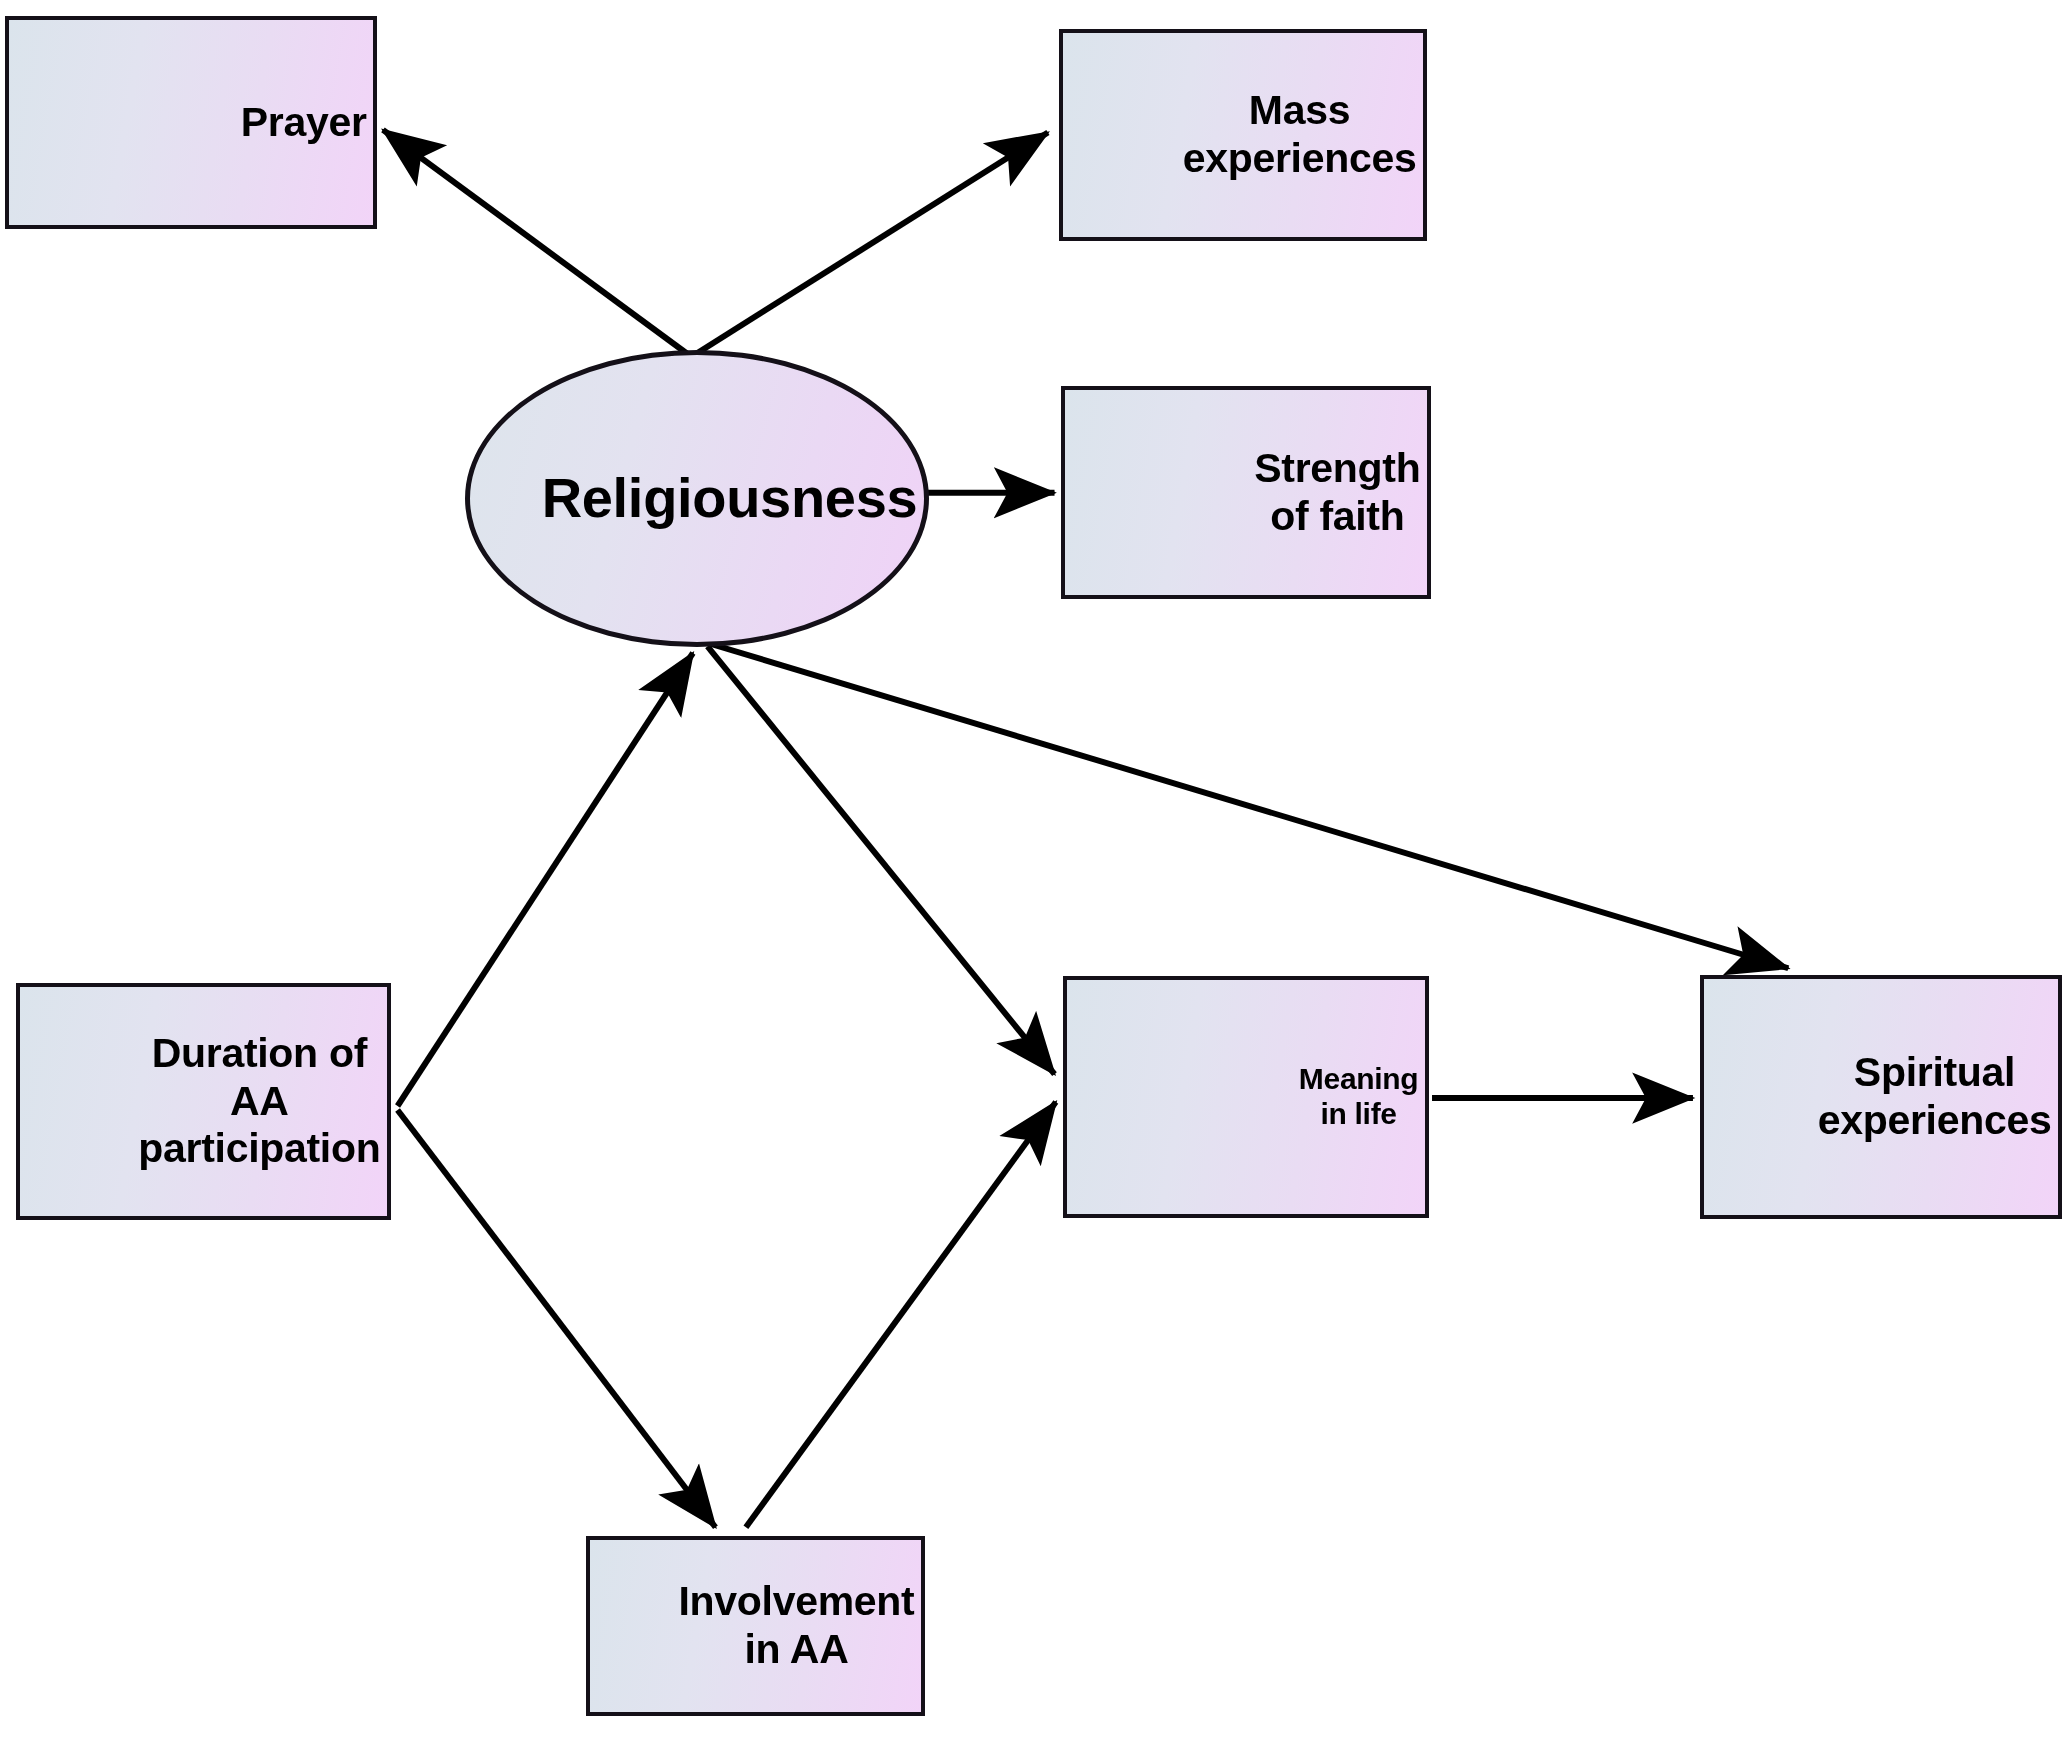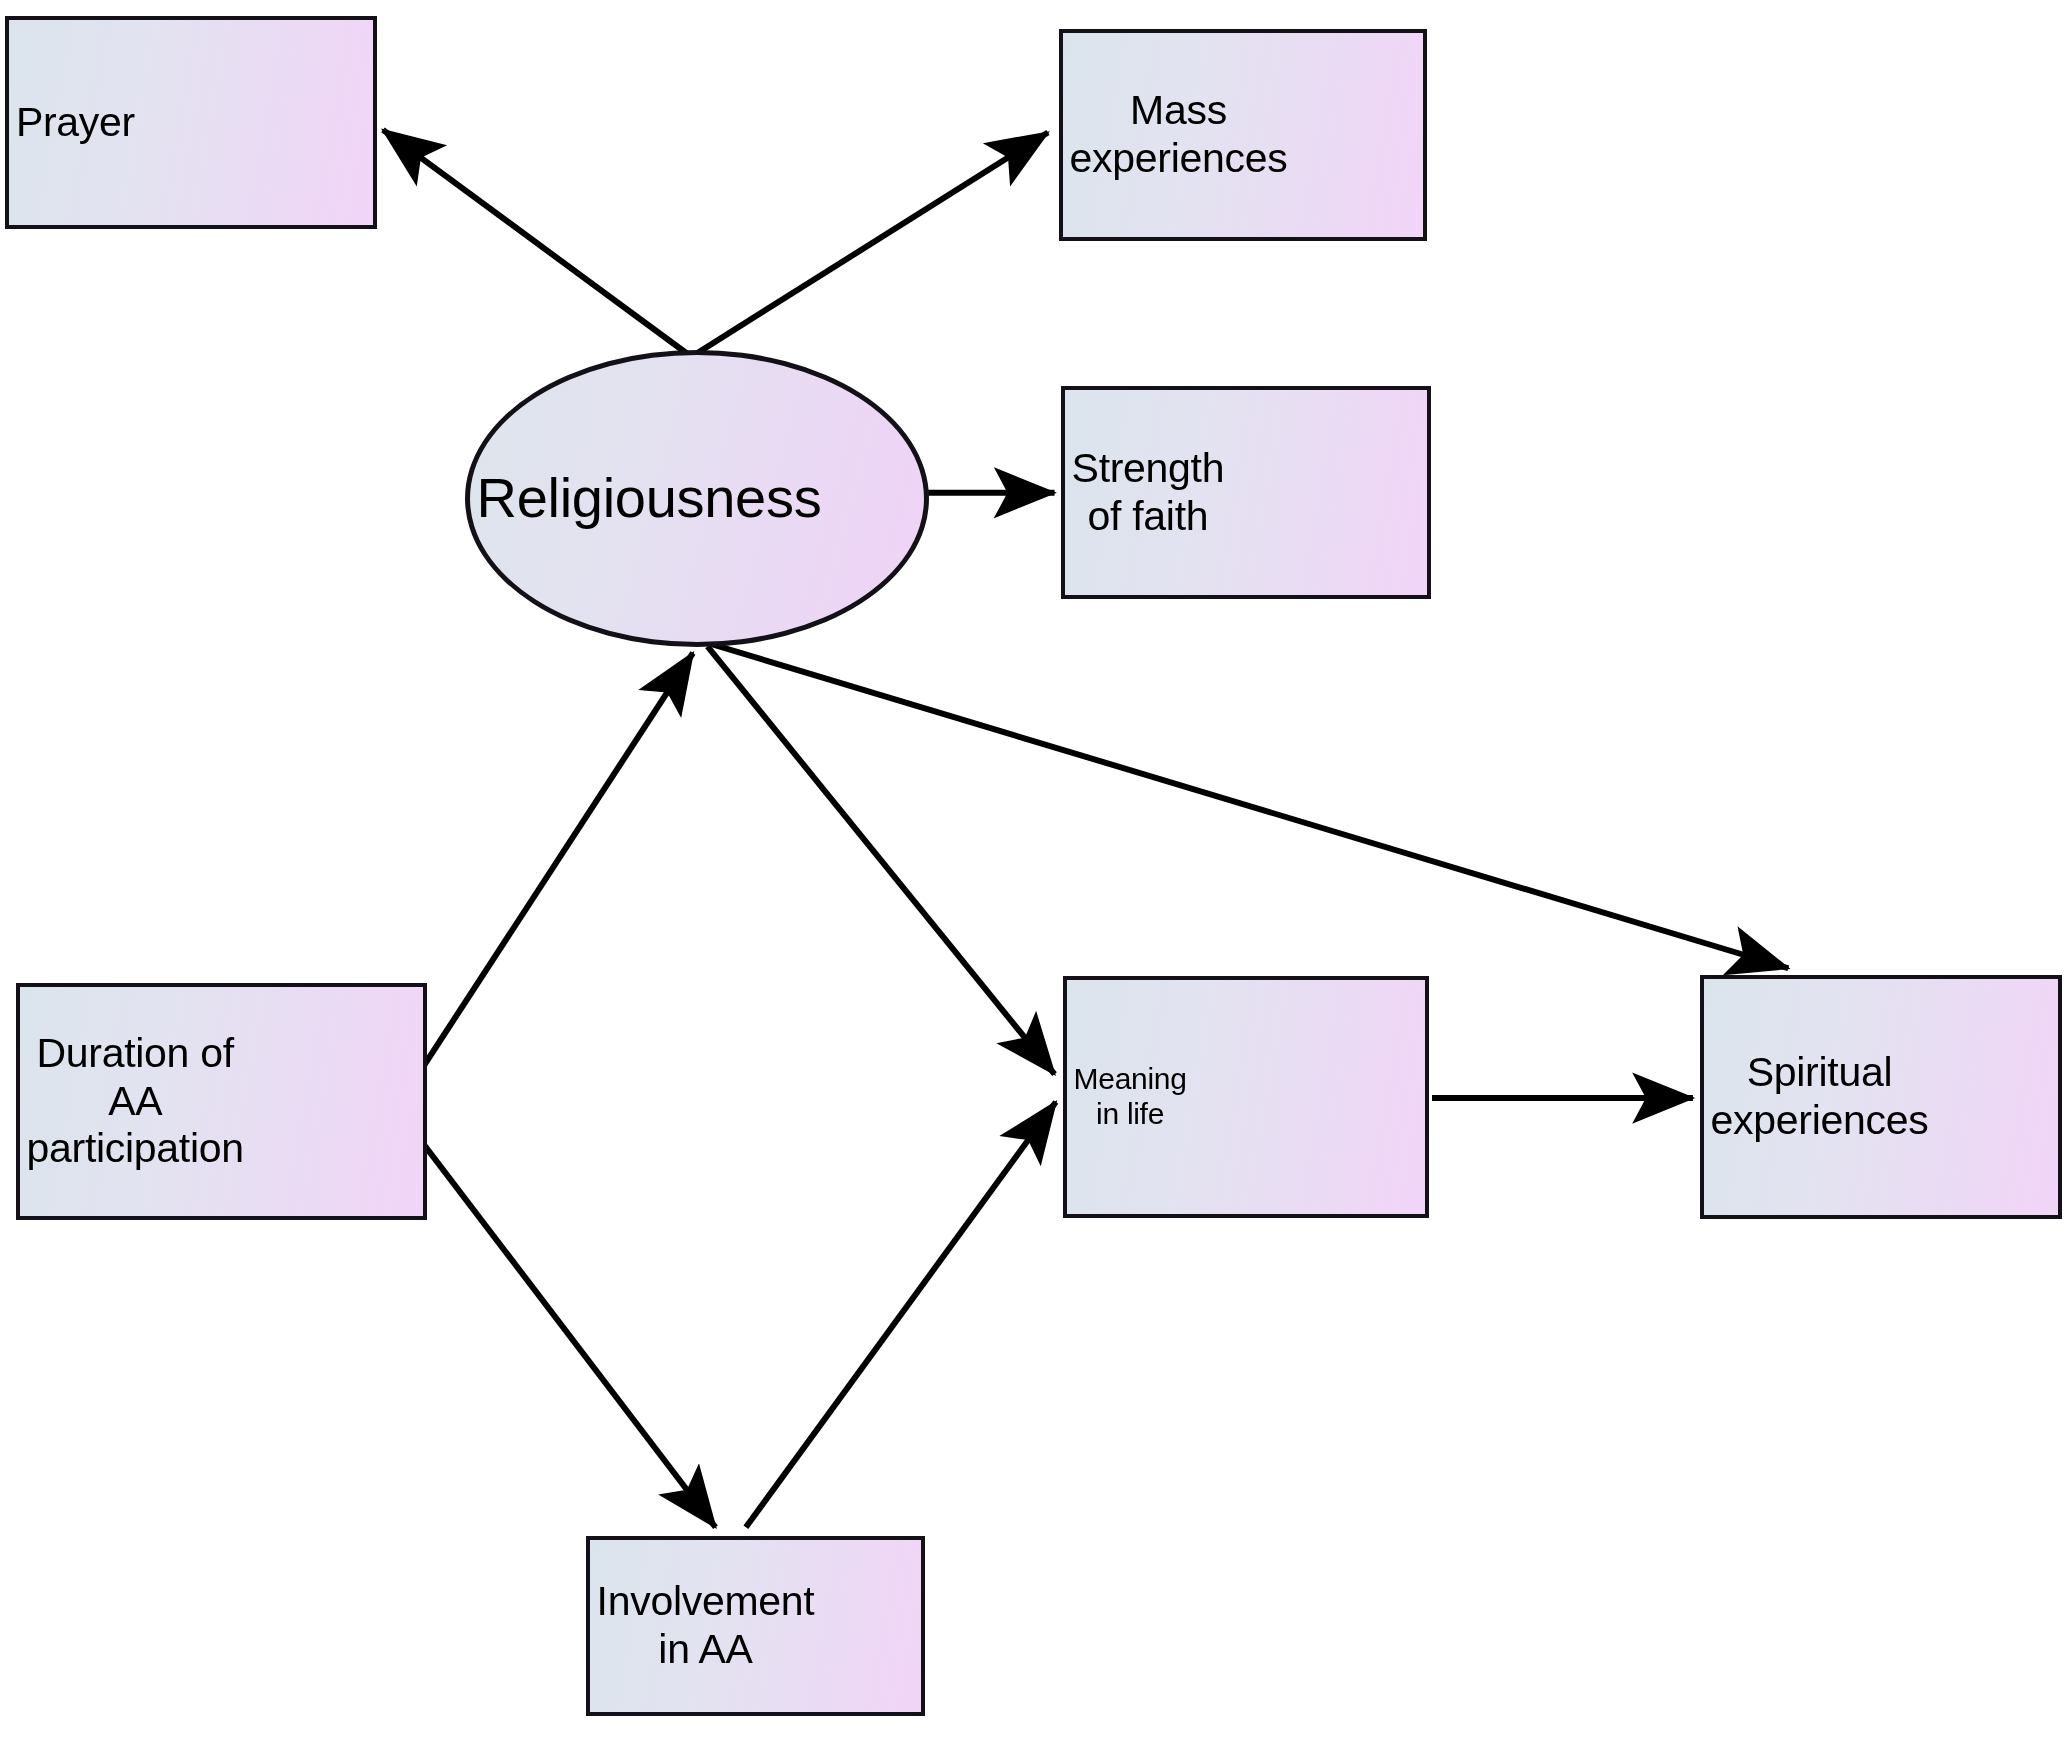--- a/index.html
+++ b/index.html
@@ -20,26 +20,26 @@
     left: 0;
     top: 0;
     width: 2066px;
     height: 1759px;
   }
   .node {
     position: absolute;
     box-sizing: border-box;
     display: flex;
     align-items: center;
-    justify-content: flex-start;
+    justify-content: flex-end;
     text-align: center;
     background: linear-gradient(100deg, #dbe4ec 0%, #e2e3f0 34%, #e9dcf3 66%, #f2d4f8 100%);
     border: 4.6px solid #141018;
     color: #000000;
-    font-weight: normal;
+    font-weight: bold;
     line-height: 1.16;
     letter-spacing: -0.3px;
     z-index: 3;
   }
   .node-label {
     display: block;
     padding: 0 6.6px;
     white-space: pre-line;
   }
   .node.ellipse {
@@ -80,21 +80,21 @@
         <span class="node-label">Mass
 experiences</span>
       </div>
       <div class="node ellipse" style="left: 465px; top: 350px; width: 464px; height: 297px; font-size: 56px;">
         <span class="node-label">Religiousness</span>
       </div>
       <div class="node" style="left: 1061px; top: 386px; width: 370px; height: 213px; font-size: 41px;">
         <span class="node-label">Strength
 of faith</span>
       </div>
-      <div class="node" style="left: 16px; top: 983px; width: 411px; height: 237px; font-size: 41px;">
+      <div class="node" style="left: 16px; top: 983px; width: 375px; height: 237px; font-size: 41px;">
         <span class="node-label">Duration of
 AA
 participation</span>
       </div>
       <div class="node" style="left: 1063px; top: 976px; width: 366px; height: 242px; font-size: 30px;">
         <span class="node-label">Meaning
 in life</span>
       </div>
       <div class="node" style="left: 1700px; top: 975px; width: 362px; height: 244px; font-size: 41px;">
         <span class="node-label">Spiritual

